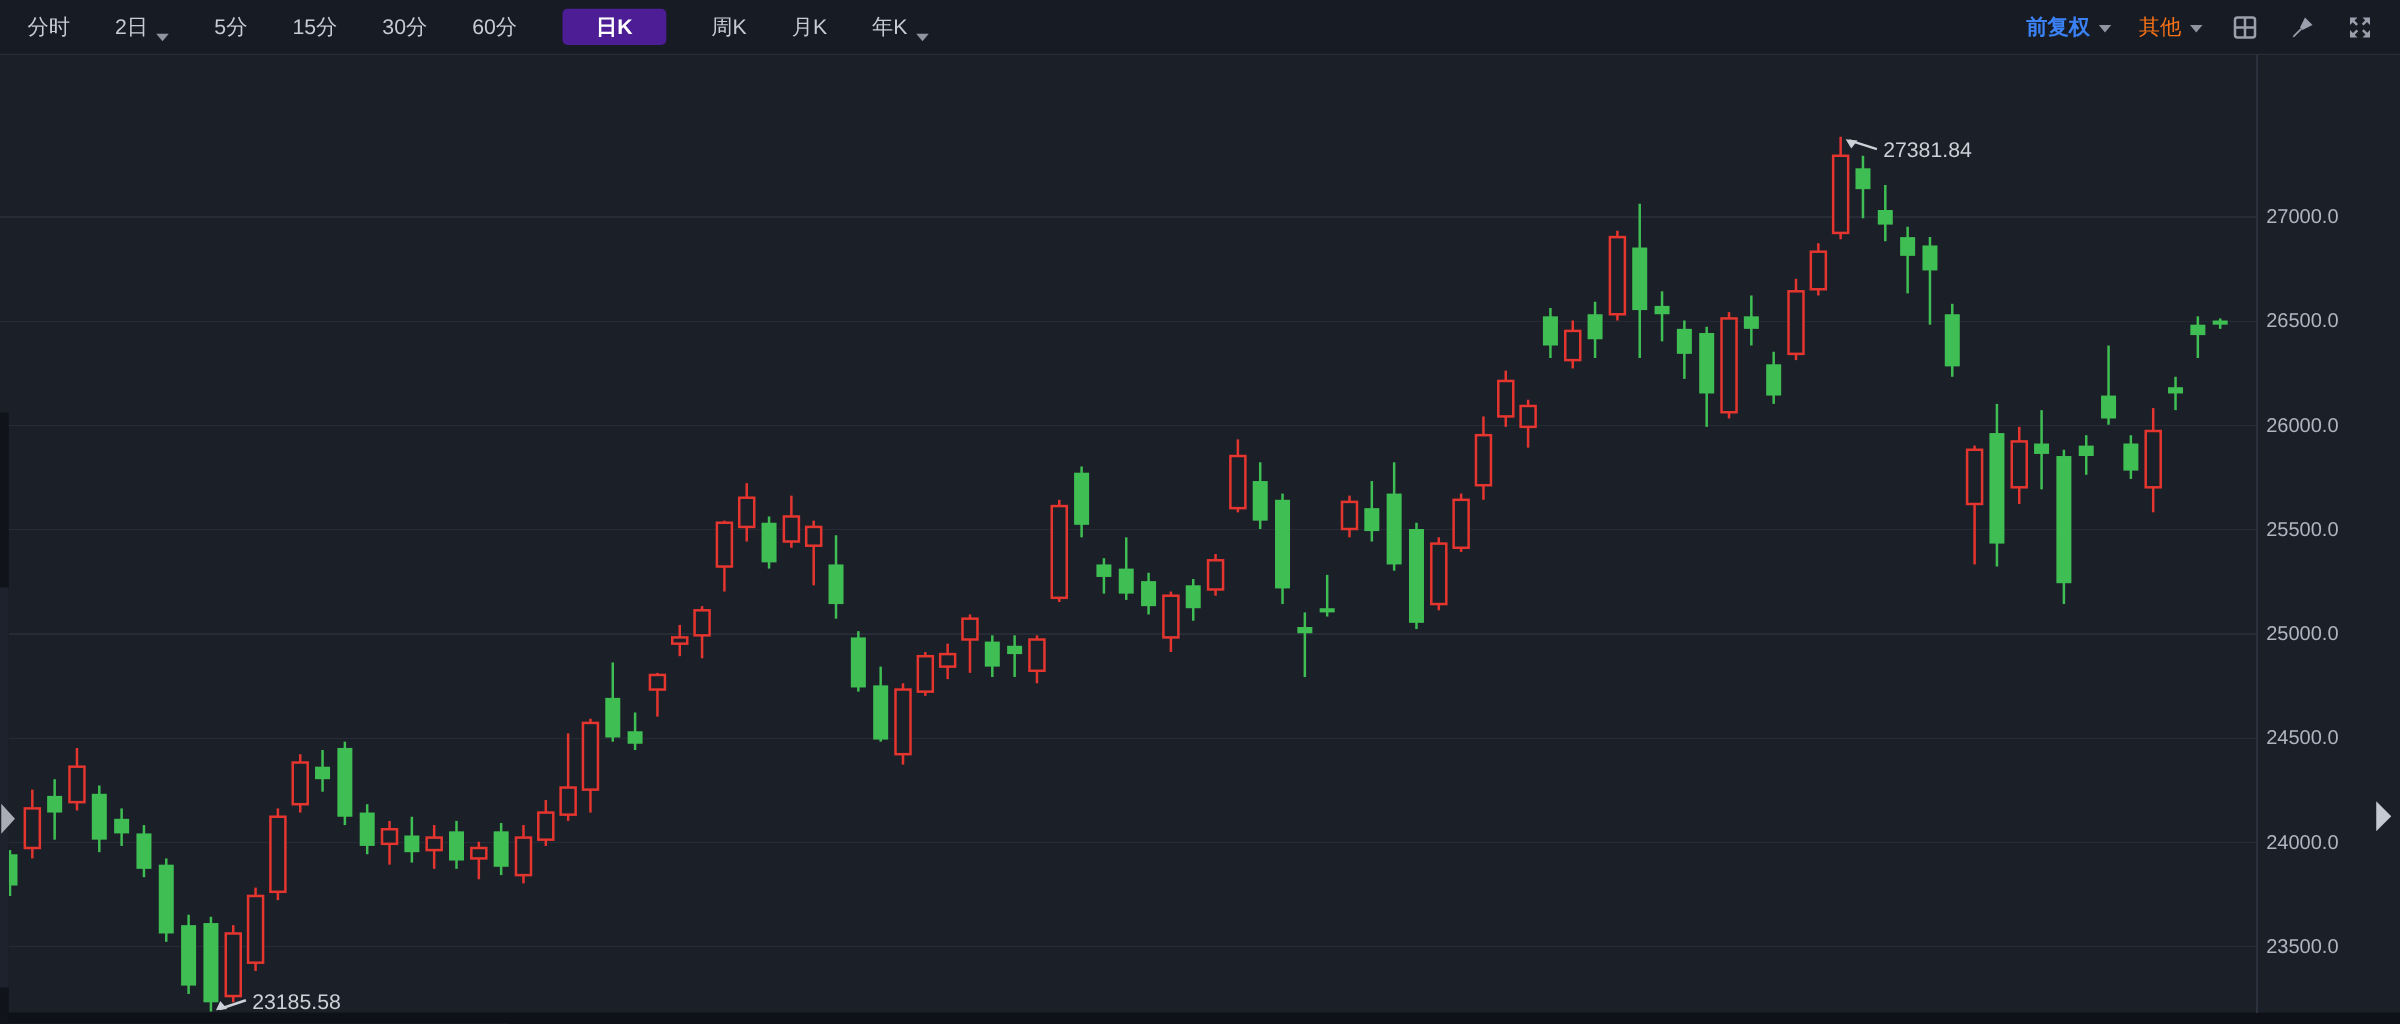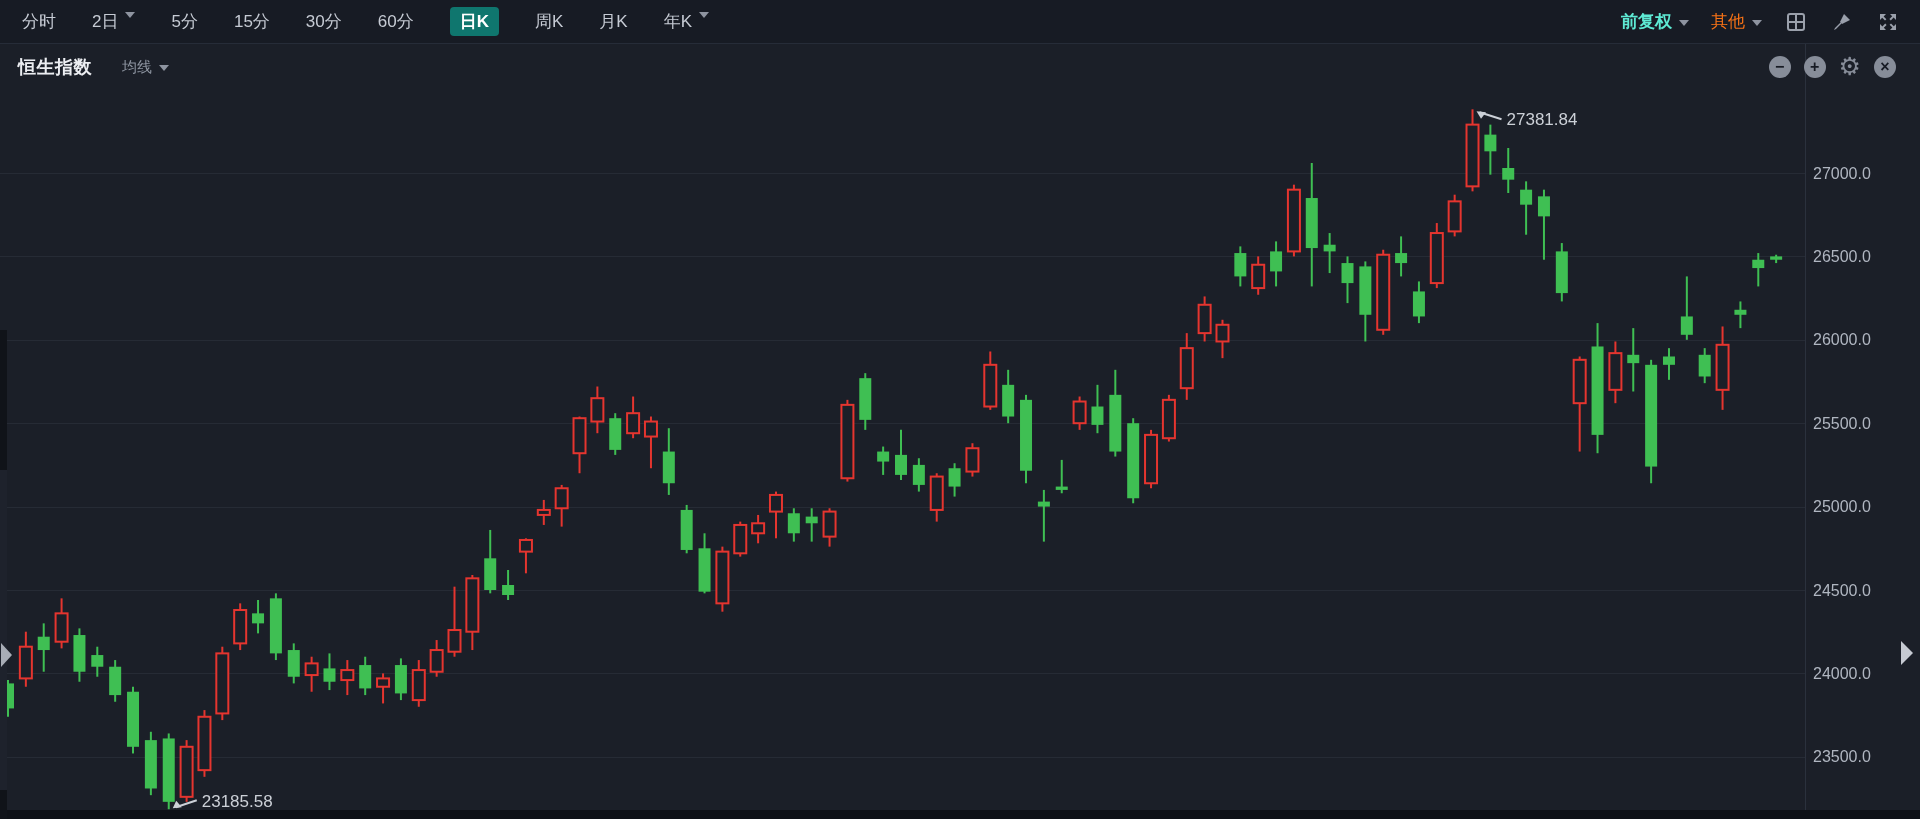--- a/index.html
+++ b/index.html
@@ -9,27 +9,27 @@
     background:#1b1f28; color:#c6cbd4;
     -webkit-font-smoothing: antialiased;
   }
   
   .tabbar{
     height:44px; background:#171b24; border-bottom:1px solid #262c38;
     display:flex; align-items:center; padding:0 20px 0 22px;
     font-size:17px; user-select:none;
   }
   .tabs-left{ display:flex; align-items:center; gap:36px; }
-  .tab{ display:flex; align-items:flex-start; gap:7px; color:#c6cbd4; cursor:pointer; white-space:nowrap; }
-  .tab.selected{ background:#0f766e; color:#ffffff; border-radius:4px; padding:3px 10px; font-weight:bold; }
+  .tab{ display:flex; align-items:flex-end; gap:7px; color:#c6cbd4; cursor:pointer; white-space:nowrap; }
+  .tab.selected{ background:#4c1d95; color:#ffffff; border-radius:4px; padding:3px 27px; font-weight:bold; }
   .caret{ width:0; height:0; border-left:5px solid transparent; border-right:5px solid transparent;
           border-top:6px solid #8e94a0; display:inline-block; margin-top:2px;}
   .tabs-right{ margin-left:auto; display:flex; align-items:center; gap:22px; }
   .dropdown{ display:flex; align-items:center; gap:7px; cursor:pointer; color:#f97316; }
-  .dropdown.accent{ color:#5eead4; font-weight:bold; }
+  .dropdown.accent{ color:#3b82f6; font-weight:bold; }
   .bar-icon{ width:24px; height:24px; display:flex; align-items:center; justify-content:center; cursor:pointer; }
   .bar-icon svg{ display:block; }
   
   .chart{ position:relative; width:1920px; height:775px; background:#1b1f28; }
   .chart svg.plot{ position:absolute; left:0; top:0; }
   .chart-header{
     position:absolute; left:0; top:0; right:0; height:36px; z-index:2;
     display:flex; align-items:center; padding:10px 24px 0 18px;
   }
   .sym-title{ font-size:18px; font-weight:bold; color:#eceef2; letter-spacing:0.5px; }
@@ -338,26 +338,13 @@
       <polygon points="1,599 1,623 12,611" fill="#a8adb6"></polygon>
       <polygon points="1901,597 1901,621 1913,609" fill="#c6cad2"></polygon>
       <line x1="1501.52" y1="75.30908799999997" x2="1479.52" y2="68.30908799999997" stroke="#ccd0d7" stroke-width="2"></line>
       <polygon points="1476.52,67.30908799999997 1486.02,68.30908799999997 1481.02,74.80908799999997" fill="#ccd0d7"></polygon>
       <text x="1506.52" y="81.30908799999997" fill="#ccd0d7" font-size="17">27381.84</text>
       <line x1="196.74" y1="756.2452559999997" x2="175.74" y2="763.2452559999997" stroke="#ccd0d7" stroke-width="2"></line>
       <polygon points="172.74,764.2452559999997 181.74,763.2452559999997 176.24,756.7452559999997" fill="#ccd0d7"></polygon>
       <text x="201.74" y="763.2452559999997" fill="#ccd0d7" font-size="17">23185.58</text>
     </svg>
 
-  <div class="chart-header">
-    <span class="sym-title">恒生指数</span>
-    <div class="ma-dd">
-      <span>均线</span>
-      <span class="caret"></span>
-    </div>
-    <div class="hdr-icons">
-      <span class="circle-btn">−</span>
-      <span class="circle-btn">+</span>
-      <span class="gear-btn">⚙</span>
-      <span class="circle-btn">×</span>
-    </div>
-  </div>
 </div>
 
 </body></html>

